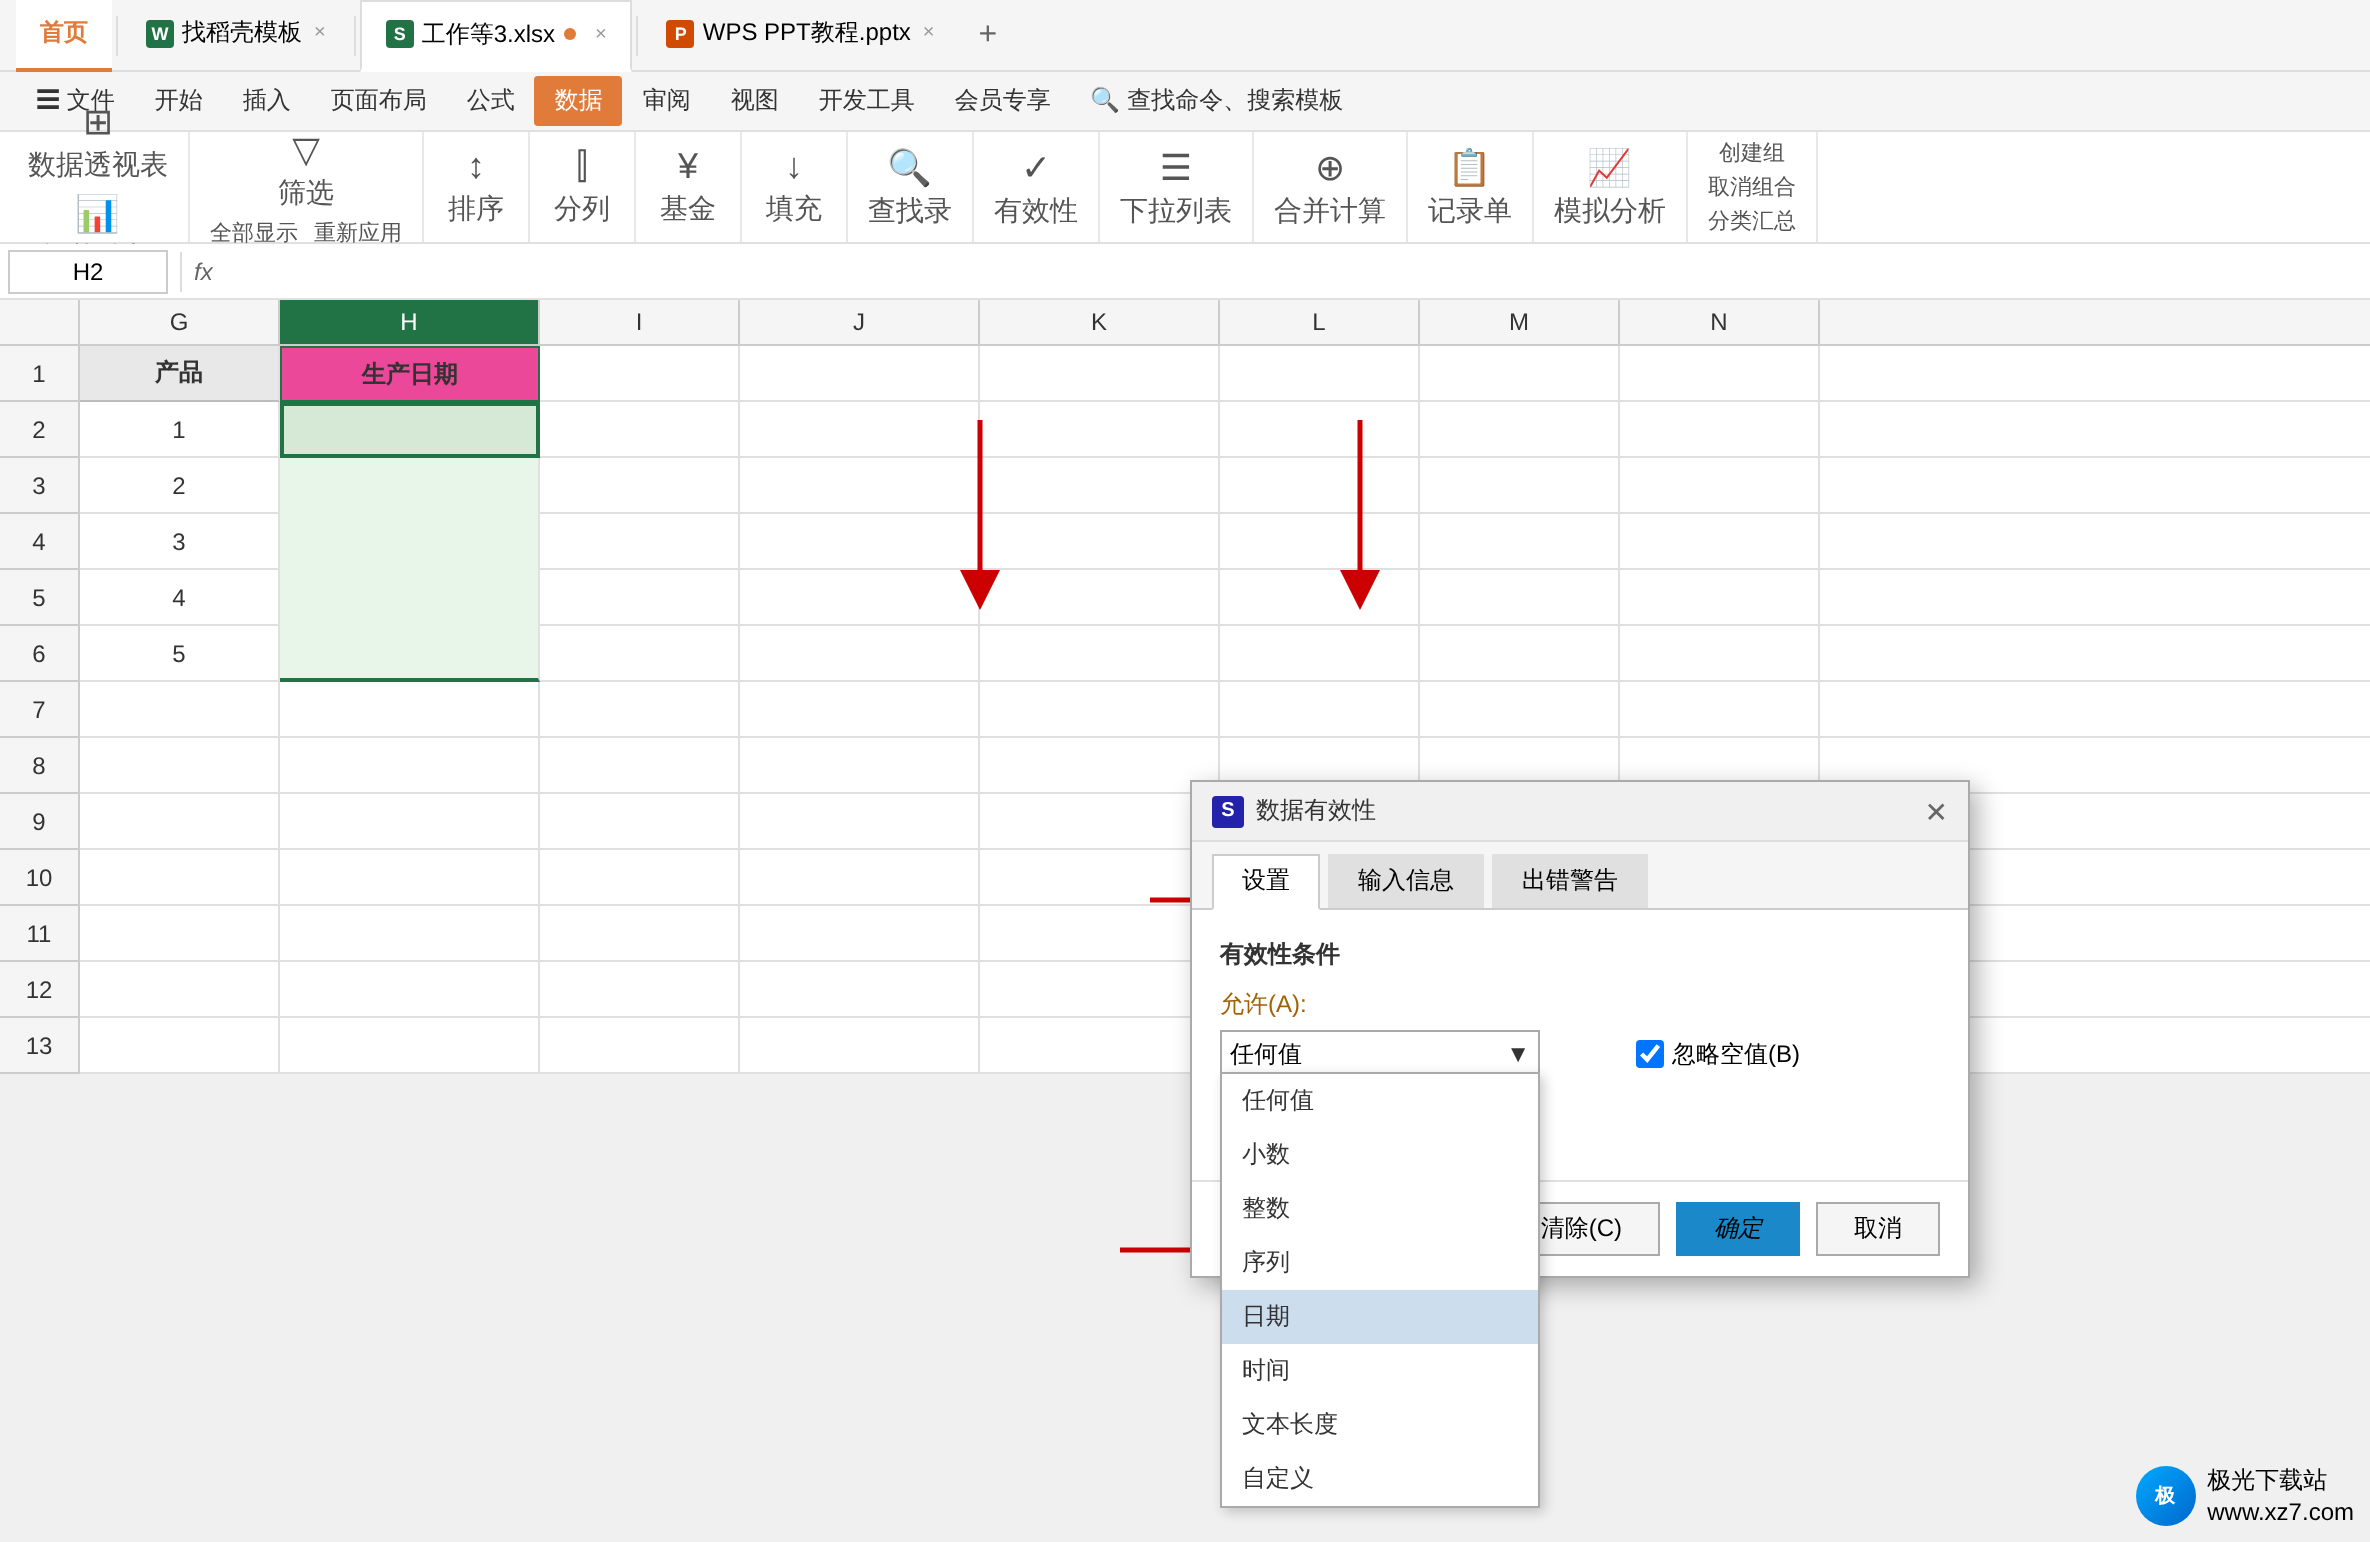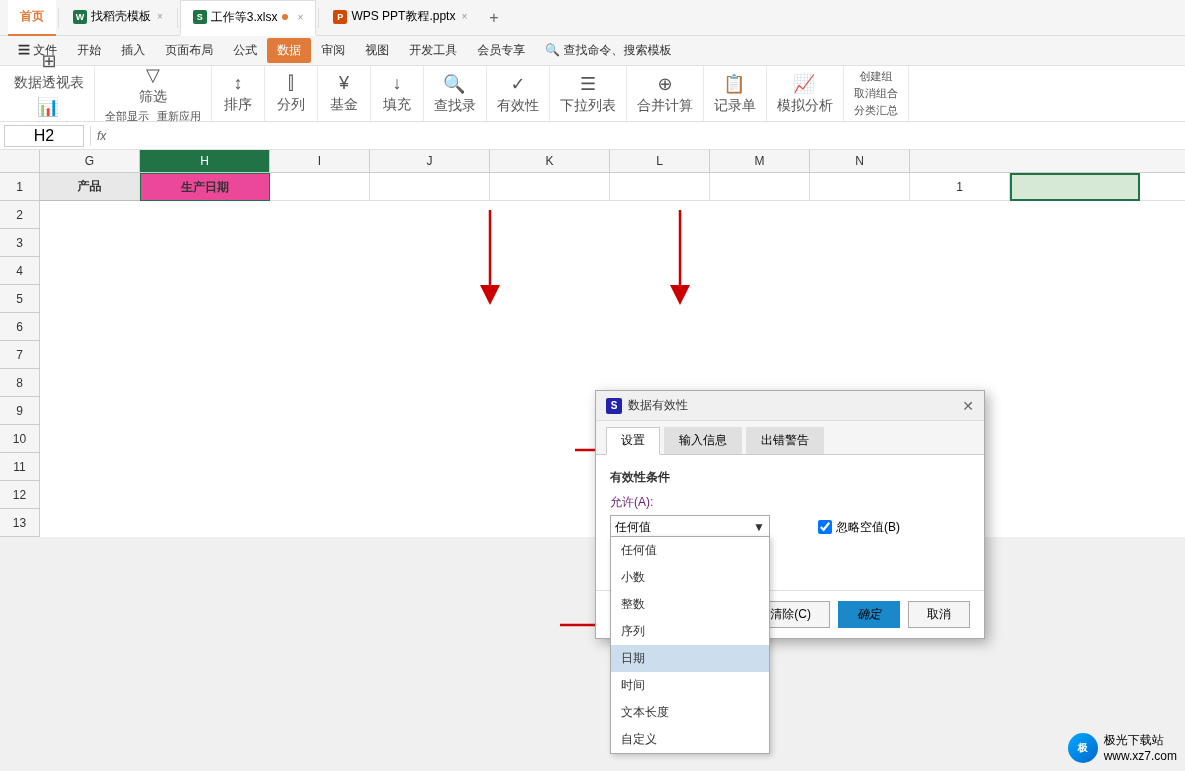--- a/index.html
+++ b/index.html
@@ -24,50 +24,50 @@
     .toolbar { display: flex; align-items: center; background: #fff; height: 56px; border-bottom: 1px solid #e0e0e0; padding: 0 4px; }
     .toolbar-group { display: flex; flex-direction: column; align-items: center; padding: 0 6px; border-right: 1px solid #e8e8e8; height: 100%; justify-content: center; }
     .toolbar-btn { display: flex; flex-direction: column; align-items: center; cursor: pointer; padding: 2px 4px; min-width: 40px; }
     .toolbar-icon { font-size: 18px; color: #555; }
     .toolbar-label { font-size: 14px; color: #555; margin-top: 2px; white-space: nowrap; }
     .toolbar-row { display: flex; align-items: center; }
     .toolbar-small-btn { display: flex; align-items: center; cursor: pointer; padding: 1px 4px; font-size: 11px; color: #555; }
 
     
     .formula-bar { display: flex; align-items: center; background: #fff; height: 28px; border-bottom: 1px solid #e0e0e0; padding: 0 4px; }
-    .cell-ref { width: 80px; height: 22px; border: 1px solid #ccc; text-align: center; font-size: 16px; padding: 2px; }
+    .cell-ref { width: 80px; height: 22px; border: 1px solid #ccc; text-align: center; font-size: 12px; padding: 2px; }
     .formula-bar-divider { width: 1px; height: 20px; background: #ddd; margin: 0 6px; }
     .fx-icon { color: #666; font-size: 12px; margin-right: 4px; font-style: italic; }
     .formula-input { flex: 1; height: 22px; border: none; outline: none; font-size: 12px; }
 
     
     .spreadsheet { display: flex; flex-direction: column; flex: 1; background: #fff; }
     .col-header-row { display: flex; background: #f5f5f5; border-bottom: 1px solid #ccc; }
     .row-num-header { width: 40px; min-width: 40px; height: 22px; border-right: 1px solid #ccc; background: #f5f5f5; }
     .col-header { height: 22px; border-right: 1px solid #ccc; text-align: center; font-size: 12px; color: #333; display: flex; align-items: center; justify-content: center; }
     .col-header.active { background: #217346; color: white; }
     .spreadsheet-body { display: flex; flex: 1; }
     .row-nums { display: flex; flex-direction: column; width: 40px; min-width: 40px; background: #f5f5f5; border-right: 1px solid #ccc; }
     .row-num { height: 28px; border-bottom: 1px solid #ccc; text-align: center; font-size: 12px; color: #333; display: flex; align-items: center; justify-content: center; }
-    .cells-area { flex: 1; display: flex; flex-direction: row; overflow: hidden; }
+    .cells-area { flex: 1; display: flex; flex-direction: column; overflow: hidden; }
     .cell-row { display: flex; height: 28px; border-bottom: 1px solid #e0e0e0; }
     .cell { border-right: 1px solid #e0e0e0; height: 28px; display: flex; align-items: center; justify-content: center; font-size: 12px; color: #333; position: relative; }
     .cell.selected { background: #d6e8d6; border: 2px solid #217346; }
     .cell.selected-range { background: #e8f5e9; }
     .dialog { position: absolute; top: 240px; left: 595px; width: 390px; background: #fff; border: 1px solid #aaa; box-shadow: 4px 4px 12px rgba(0,0,0,0.3); z-index: 200; }
     .dialog-title-bar { display: flex; align-items: center; background: #f0f0f0; height: 30px; padding: 0 10px; border-bottom: 1px solid #ddd; }
     .dialog-icon { width: 16px; height: 16px; background: #22a; border-radius: 2px; margin-right: 6px; display: flex; align-items: center; justify-content: center; color: white; font-size: 10px; font-weight: bold; }
     .dialog-title-text { flex: 1; font-size: 12px; color: #333; }
     .dialog-close-btn { cursor: pointer; color: #666; font-size: 14px; }
     .dialog-tabs { display: flex; border-bottom: 1px solid #ccc; background: #f5f5f5; padding: 6px 10px 0; }
     .dialog-tab { padding: 4px 14px; font-size: 12px; cursor: pointer; border: 1px solid transparent; background: #e0e0e0; margin-right: 4px; }
     .dialog-tab.active { background: #fff; border: 1px solid #ccc; border-bottom: 1px solid #fff; margin-bottom: -1px; z-index: 1; }
     .dialog-body { padding: 14px; }
     .dialog-section-label { font-size: 12px; color: #333; margin-bottom: 8px; font-weight: bold; }
-    .dialog-field-label { font-size: 12px; color: #701a75; margin-bottom: 4px; }
+    .dialog-field-label { font-size: 12px; color: #a16207; margin-bottom: 4px; }
     .dialog-select-row { display: flex; align-items: center; margin-bottom: 12px; }
     .dialog-select { width: 160px; height: 24px; border: 1px solid #aaa; font-size: 12px; padding: 0 4px; display: flex; align-items: center; justify-content: space-between; cursor: pointer; background: #fff; }
     .dialog-select-arrow { color: #333; }
     .dialog-checkbox-row { display: flex; align-items: center; margin-left: 20px; padding-left: 28px; }
     .dialog-checkbox { width: 14px; height: 14px; margin-right: 4px; }
     .dialog-dropdown { position: absolute; left: 14px; top: 145px; width: 160px; background: #fff; border: 1px solid #aaa; z-index: 300; box-shadow: 2px 2px 6px rgba(0,0,0,0.2); }
     .dropdown-item { padding: 5px 10px; font-size: 12px; cursor: pointer; color: #333; }
     .dropdown-item.highlighted { background: #cde; }
     .dialog-footer { display: flex; align-items: center; padding: 10px 14px; border-top: 1px solid #e0e0e0; }
     .dialog-hint { display: flex; align-items: center; color: #1a88c9; font-size: 12px; cursor: pointer; flex: 1; }

